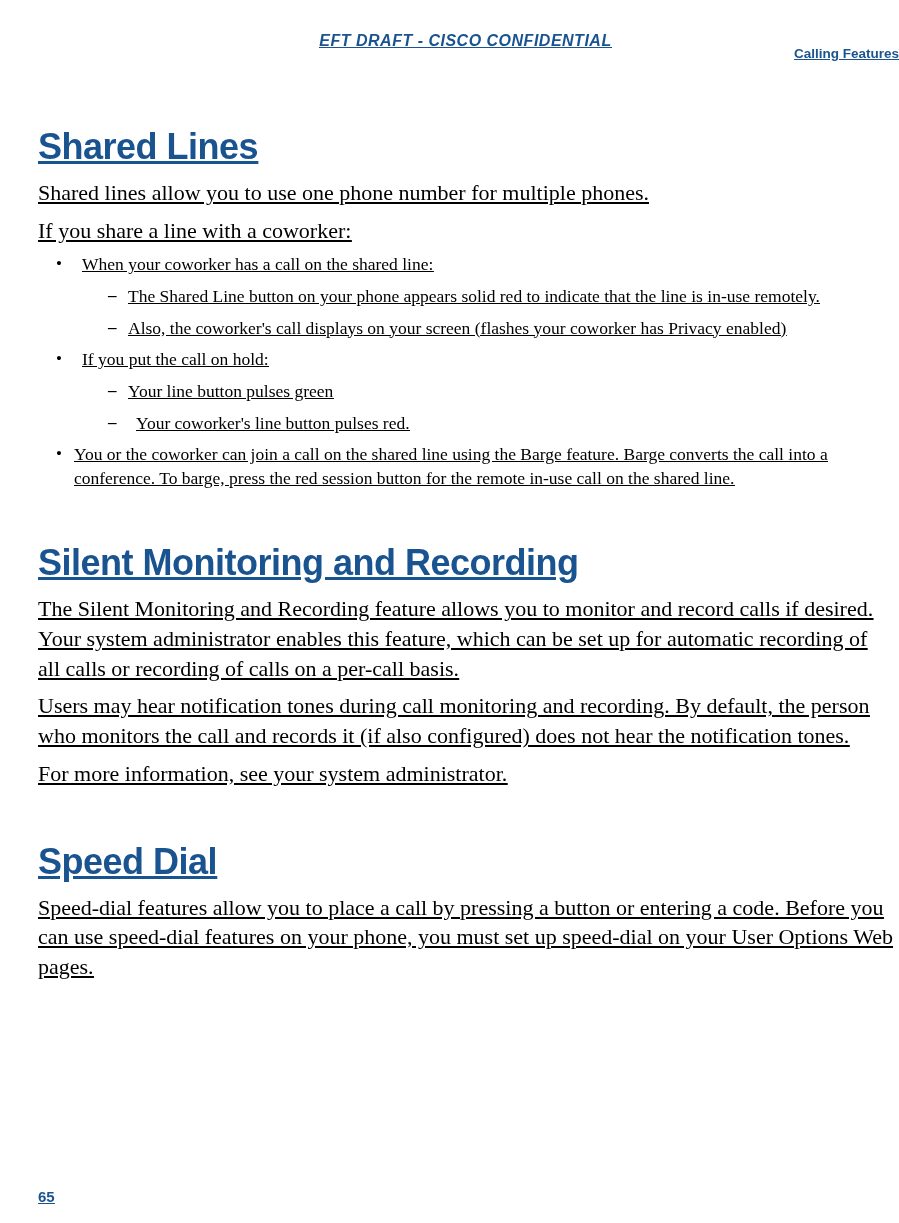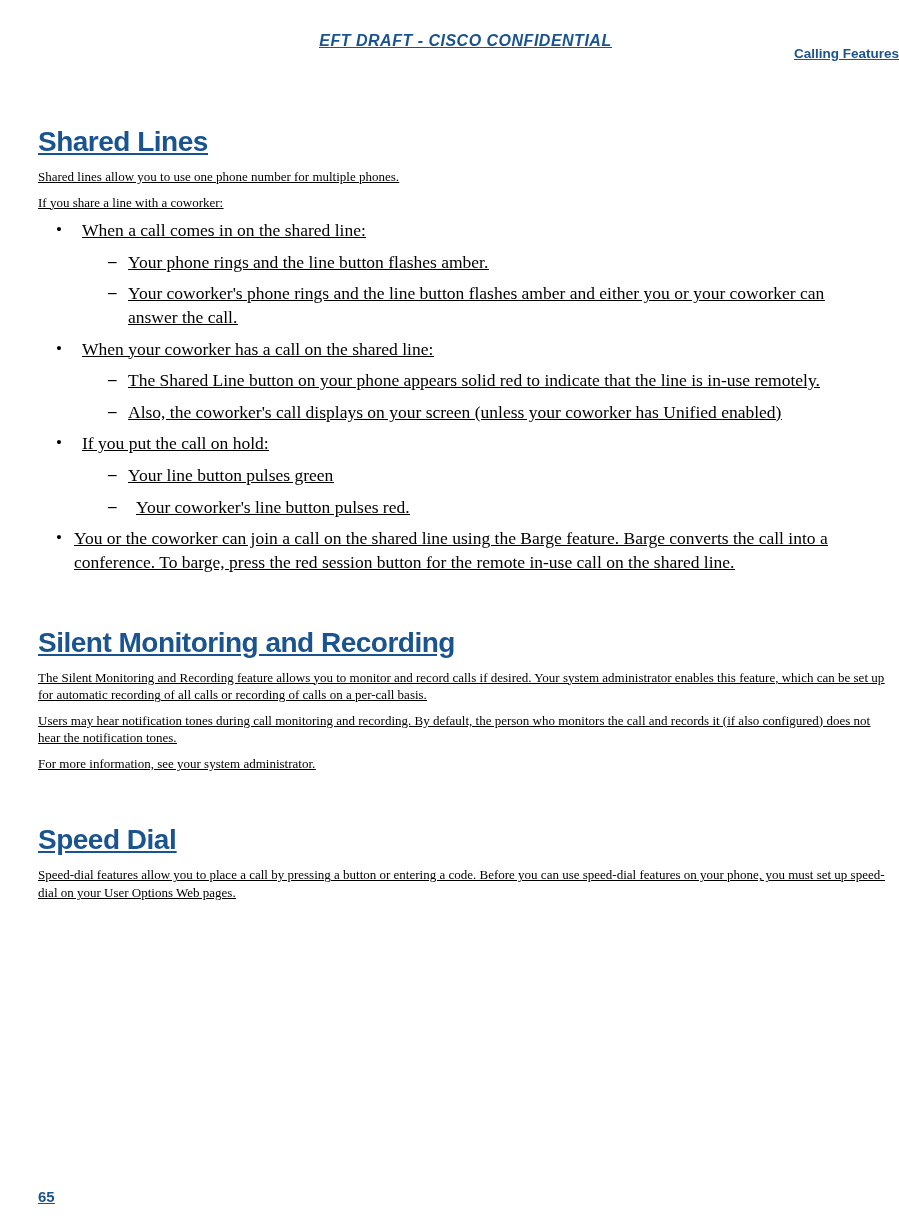--- a/index.html
+++ b/index.html
@@ -30,28 +30,28 @@
       font-weight: bold;
       font-size: 13.5px;
     }
     .content {
       padding: 68px 6px 0 6px;
     }
     h2.sec-title {
       color: #1a5490;
       font-family: Arial, Helvetica, sans-serif;
       font-weight: bold;
-      font-size: 28px;
+      font-size: 36px;
       margin-top: 18px;
       margin-bottom: 10px;
       letter-spacing: -0.5px;
     }
     h2.sec-title.first { margin-top: 0; }
     p.body {
-      font-size: 13px;
+      font-size: 22px;
       line-height: 1.35;
       margin-bottom: 6px;
     }
     ul.level1 {
       list-style: none;
       padding-left: 28px;
       margin-top: 2px;
     }
     ul.level1 > li {
       font-size: 17.5px;
@@ -111,31 +111,24 @@
 <div class="header-draft">EFT DRAFT - CISCO CONFIDENTIAL</div>
 <div class="header-section">Calling Features</div>
 
 <div class="content">
 
   <h2 class="sec-title first">Shared Lines</h2>
   <p class="body">Shared lines allow you to use one phone number for multiple phones.</p>
   <p class="body">If you share a line with a coworker:</p>
   <ul class="level1">
     <li>
-      <span>When a call comes in on the shared line:</span>
-      <ul class="level2">
-        <li>Your phone rings and the line button flashes amber.</li>
-        <li>Your coworker's phone rings and the line button flashes amber and either you or your coworker can answer the call.</li>
-      </ul>
-    </li>
-    <li>
       <span>When your coworker has a call on the shared line:</span>
       <ul class="level2">
         <li>The Shared Line button on your phone appears solid red to indicate that the line is in-use remotely.</li>
-        <li>Also, the coworker's call displays on your screen (unless your coworker has Unified enabled)</li>
+        <li>Also, the coworker's call displays on your screen (flashes your coworker has Privacy enabled)</li>
       </ul>
     </li>
     <li>
       <span>If you put the call on hold:</span>
       <ul class="level2">
         <li>Your line button pulses green</li>
         <li>
           <span>Your coworker's line button pulses red.</span>
         </li>
       </ul>

